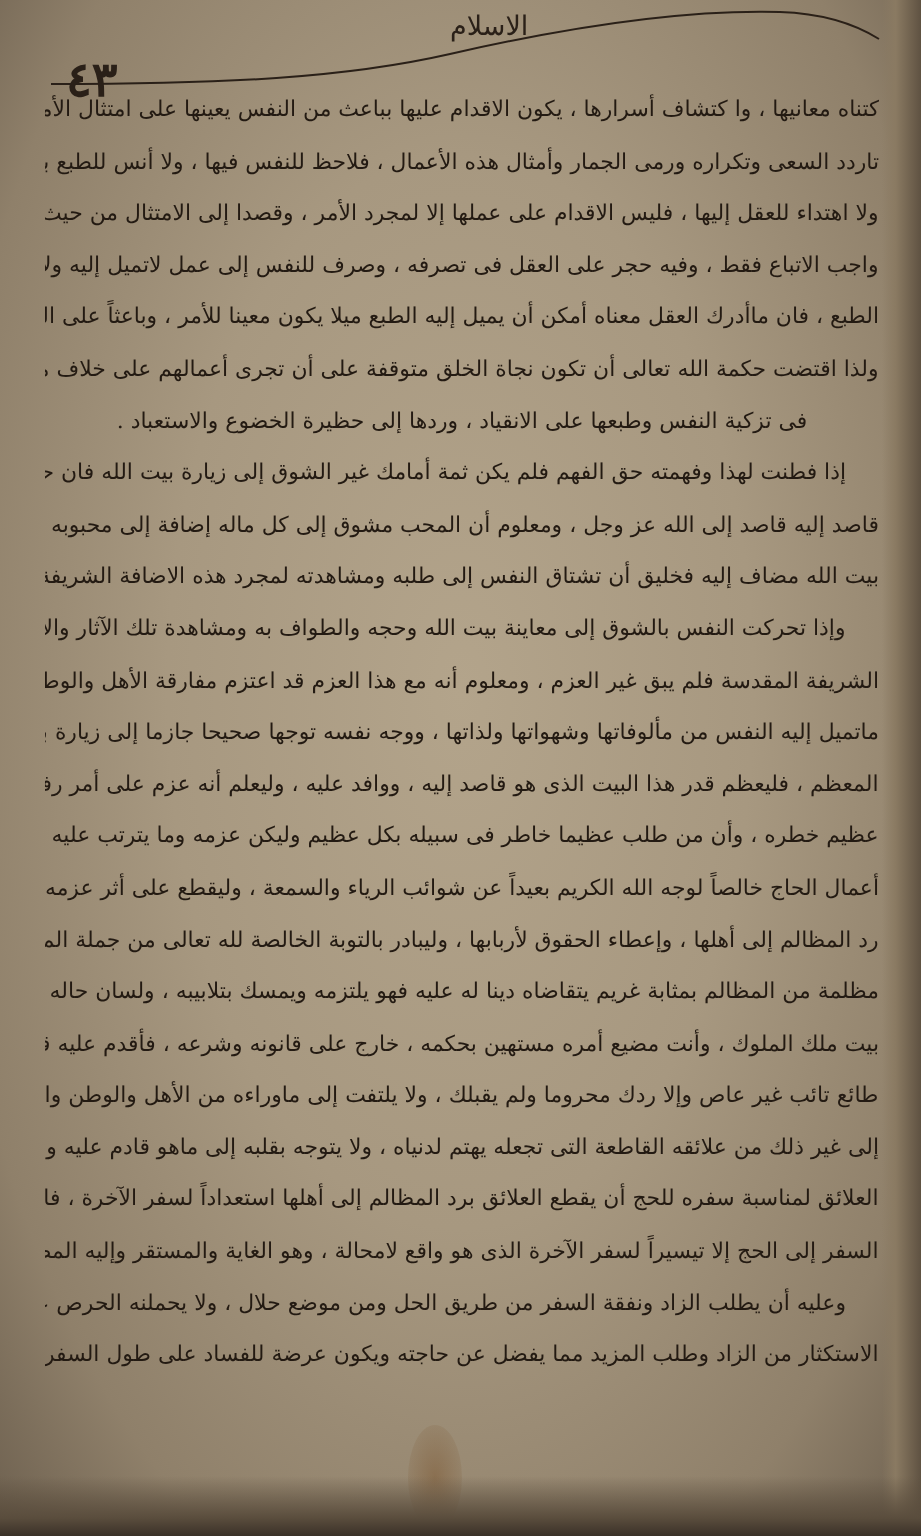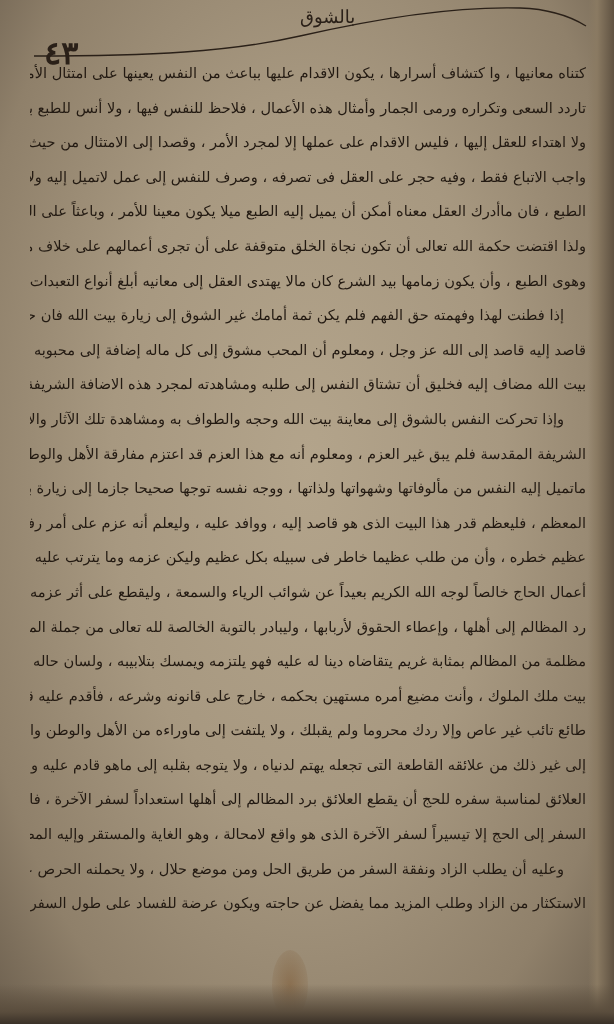--- a/index.html
+++ b/index.html
@@ -59,31 +59,31 @@
 <div class="page">
   <div class="edge-right"></div>
   <div class="stain"></div>
   <div class="edge-bottom"></div>
 
   <div class="header">
     <svg class="header-rule" width="560" height="62" viewBox="0 0 560 62">
       <path d="M 4 56 C 120 56, 200 52, 270 36 C 340 20, 420 6, 490 8 C 520 9, 540 16, 556 26" fill="none" stroke="#2a2018" stroke-width="1.3"></path>
     </svg>
     <span class="page-number">٤٣</span>
-    <span class="running-title">بالشوق</span>
+    <span class="running-title">الاسلام</span>
   </div>
 
   <div class="body-text">
     <div class="line">كتناه معانيها ، وا كتشاف أسرارها ، يكون الاقدام عليها بباعث من النفس يعينها على امتثال الأمر</div>
     <div class="line">تاردد السعى وتكراره ورمى الجمار وأمثال هذه الأعمال ، فلاحظ للنفس فيها ، ولا أنس للطبع بها</div>
     <div class="line">ولا اهتداء للعقل إليها ، فليس الاقدام على عملها إلا لمجرد الأمر ، وقصدا إلى الامتثال من حيث إنه أمر</div>
     <div class="line">واجب الاتباع فقط ، وفيه حجر على العقل فى تصرفه ، وصرف للنفس إلى عمل لاتميل إليه ولا يأنس به</div>
     <div class="line">الطبع ، فان ماأدرك العقل معناه أمكن أن يميل إليه الطبع ميلا يكون معينا للأمر ، وباعثاً على الفعل ،</div>
     <div class="line">ولذا اقتضت حكمة الله تعالى أن تكون نجاة الخلق متوقفة على أن تجرى أعمالهم على خلاف ميل النفس</div>
-    <div class="line">وهوى الطبع ، وأن يكون زمامها بيد الشرع كان مالا يهتدى العقل إلى معانيه أبلغ أنواع التعبدات</div>
+    <div class="line short">فى تزكية النفس وطبعها على الانقياد ، وردها إلى حظيرة الخضوع والاستعباد .</div>
     <div class="line indent">إذا فطنت لهذا وفهمته حق الفهم فلم يكن ثمة أمامك غير الشوق إلى زيارة بيت الله فان حاج بيت الله</div>
     <div class="line">قاصد إليه قاصد إلى الله عز وجل ، ومعلوم أن المحب مشوق إلى كل ماله إضافة إلى محبوبه ، والبيت</div>
     <div class="line">بيت الله مضاف إليه فخليق أن تشتاق النفس إلى طلبه ومشاهدته لمجرد هذه الاضافة الشريفة ، فضلا عن</div>
     <div class="line indent">وإذا تحركت النفس بالشوق إلى معاينة بيت الله وحجه والطواف به ومشاهدة تلك الآثار والأماكن</div>
     <div class="line">الشريفة المقدسة فلم يبق غير العزم ، ومعلوم أنه مع هذا العزم قد اعتزم مفارقة الأهل والوطن ، وتضحية</div>
     <div class="line">ماتميل إليه النفس من مألوفاتها وشهواتها ولذاتها ، ووجه نفسه توجها صحيحا جازما إلى زيارة بيت الله</div>
     <div class="line">المعظم ، فليعظم قدر هذا البيت الذى هو قاصد إليه ، ووافد عليه ، وليعلم أنه عزم على أمر رفيع شأنه</div>
     <div class="line">عظيم خطره ، وأن من طلب عظيما خاطر فى سبيله بكل عظيم وليكن عزمه وما يترتب عليه من المضى فى</div>
     <div class="line">أعمال الحاج خالصاً لوجه الله الكريم بعيداً عن شوائب الرياء والسمعة ، وليقطع على أثر عزمه علائقه من</div>
     <div class="line">رد المظالم إلى أهلها ، وإعطاء الحقوق لأربابها ، وليبادر بالتوبة الخالصة لله تعالى من جملة المعاصى ، فان كل</div>

